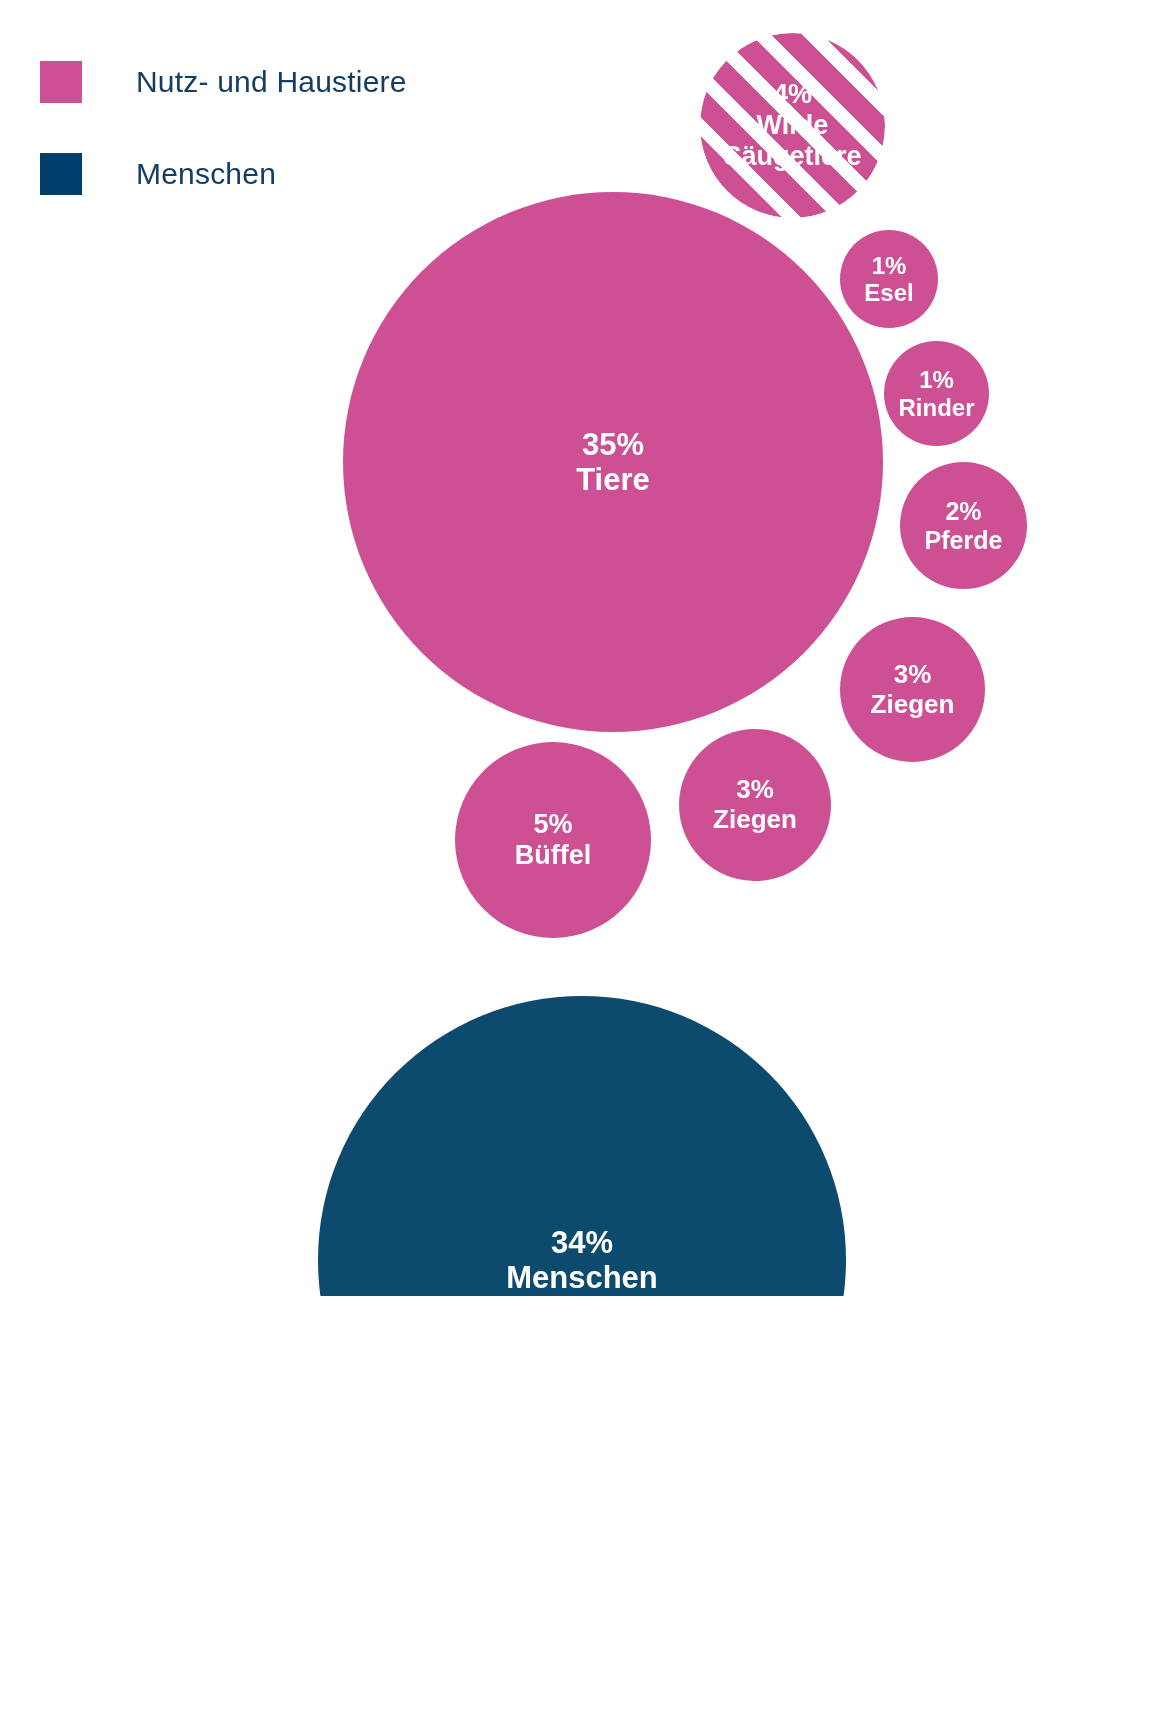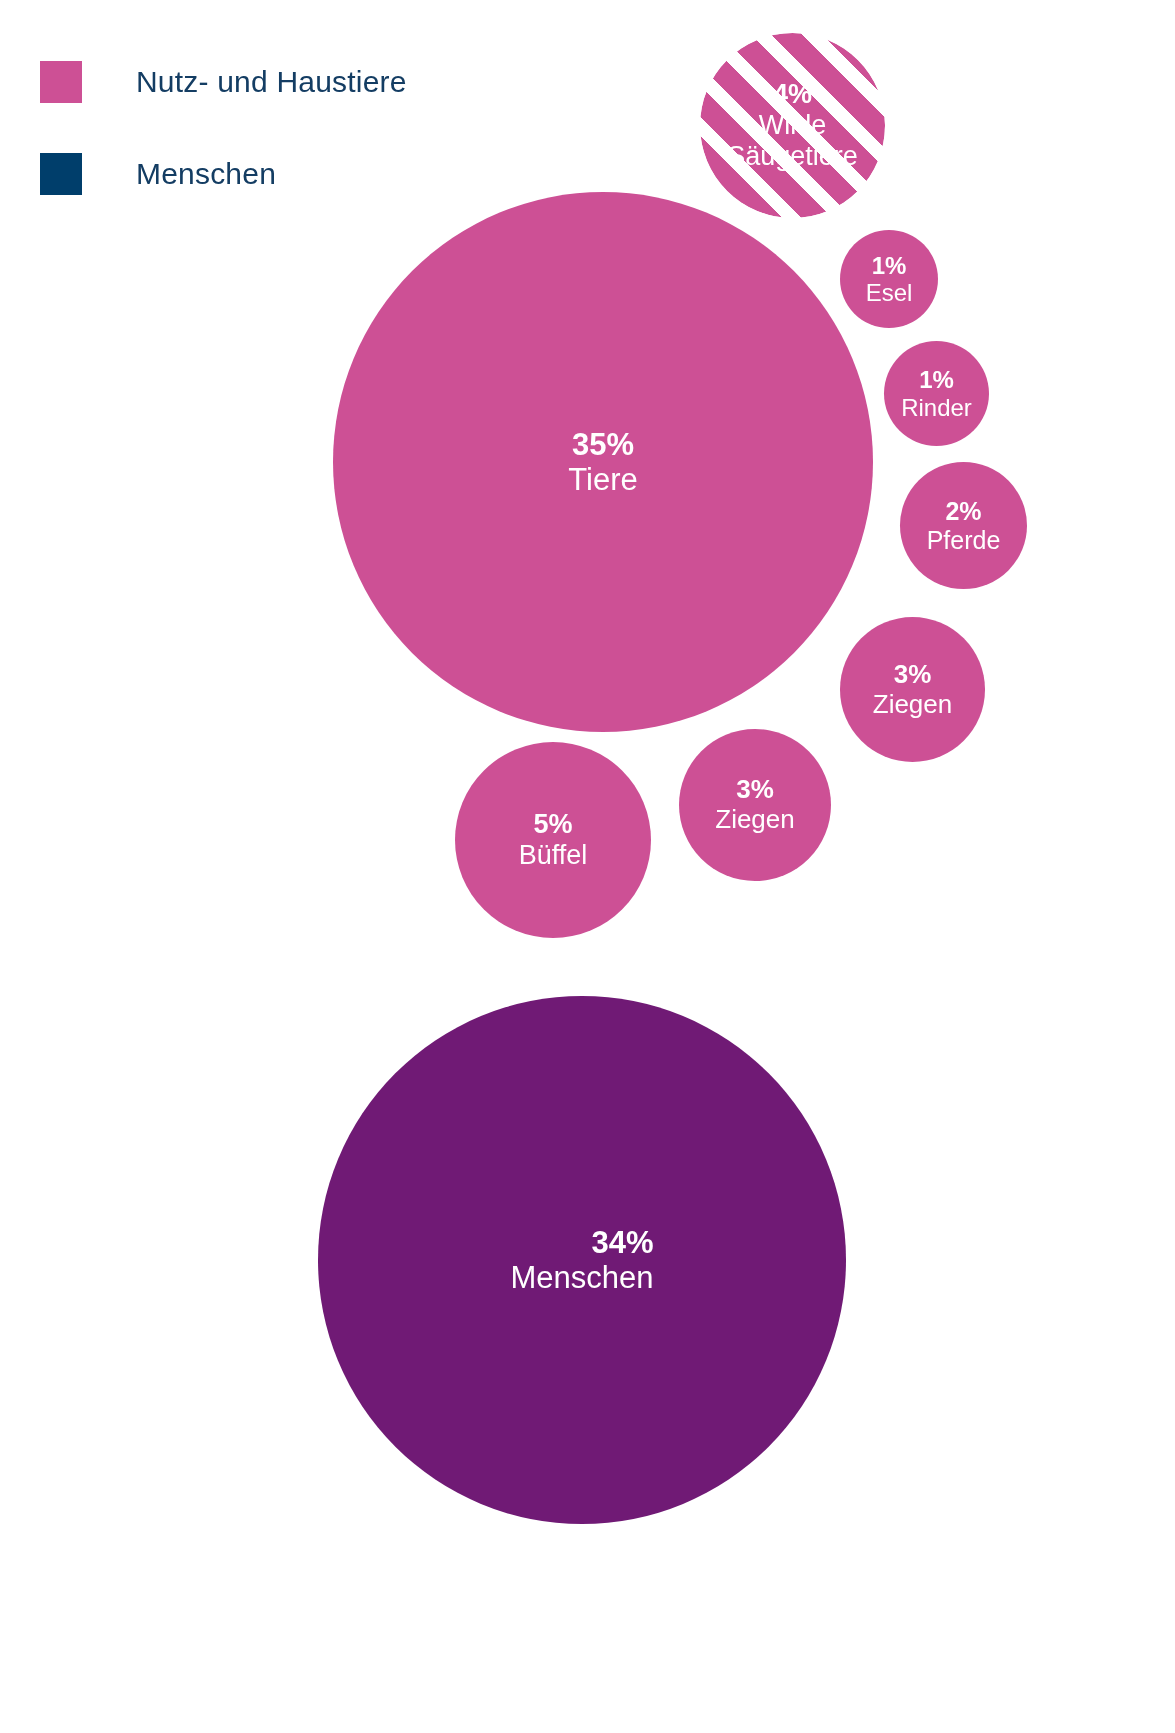--- a/index.html
+++ b/index.html
@@ -8,21 +8,21 @@
     padding: 0;
     background: #ffffff;
   }
   body {
     font-family: "Liberation Sans", "DejaVu Sans", sans-serif;
     -webkit-font-smoothing: antialiased;
   }
   #stage {
     position: relative;
     width: 1175px;
-    height: 1733px;
+    height: 1296px;
     background: #ffffff;
     overflow: hidden;
   }
 
   
   #legend {
     position: absolute;
     left: 40px;
     top: 36px;
     width: 480px;
@@ -59,21 +59,21 @@
     display: flex;
     flex-direction: column;
     align-items: center;
     justify-content: center;
     color: #ffffff;
     text-align: center;
     line-height: 1.14;
     box-sizing: border-box;
   }
   .bubble.pink { background: #cd5095; }
-  .bubble.blue { background: #701a75; text-align: right; }
+  .bubble.blue { background: #0c4a6e; }
   .bubble.striped { background: transparent; overflow: hidden; }
   .bubble .stripes {
     position: absolute;
     inset: 0;
     border-radius: 50%;
     background-image: repeating-linear-gradient(
         45deg,
         #cd5095 0px,
         #cd5095 22px,
         #ffffff 22px,
@@ -82,21 +82,21 @@
   .bubble .txt {
     position: relative;
     z-index: 2;
     pointer-events: none;
   }
   .bubble .pct {
     font-weight: bold;
     display: block;
   }
   .bubble .name {
-    font-weight: normal;
+    font-weight: bold;
     display: block;
   }
 </style>
 </head>
 <body>
 
 <div id="stage">
 
   <div id="legend">
 
@@ -143,21 +143,21 @@
     </span>
   </div>
 
   <div class="bubble pink" style="left:840px; top:617px; width:145px; height:145px; font-size:26px;">
     <span class="txt">
       <span class="pct">3%</span>
       <span class="name">Ziegen</span>
     </span>
   </div>
 
-  <div class="bubble pink" style="left:333px; top:192px; width:540px; height:540px; font-size:31px;">
+  <div class="bubble pink" style="left:343px; top:192px; width:540px; height:540px; font-size:31px;">
     <span class="txt">
       <span class="pct">35%</span>
       <span class="name">Tiere</span>
     </span>
   </div>
 
 
   <div class="bubble pink" style="left:455px; top:742px; width:196px; height:196px; font-size:27px;">
     <span class="txt">
       <span class="pct">5%</span>

